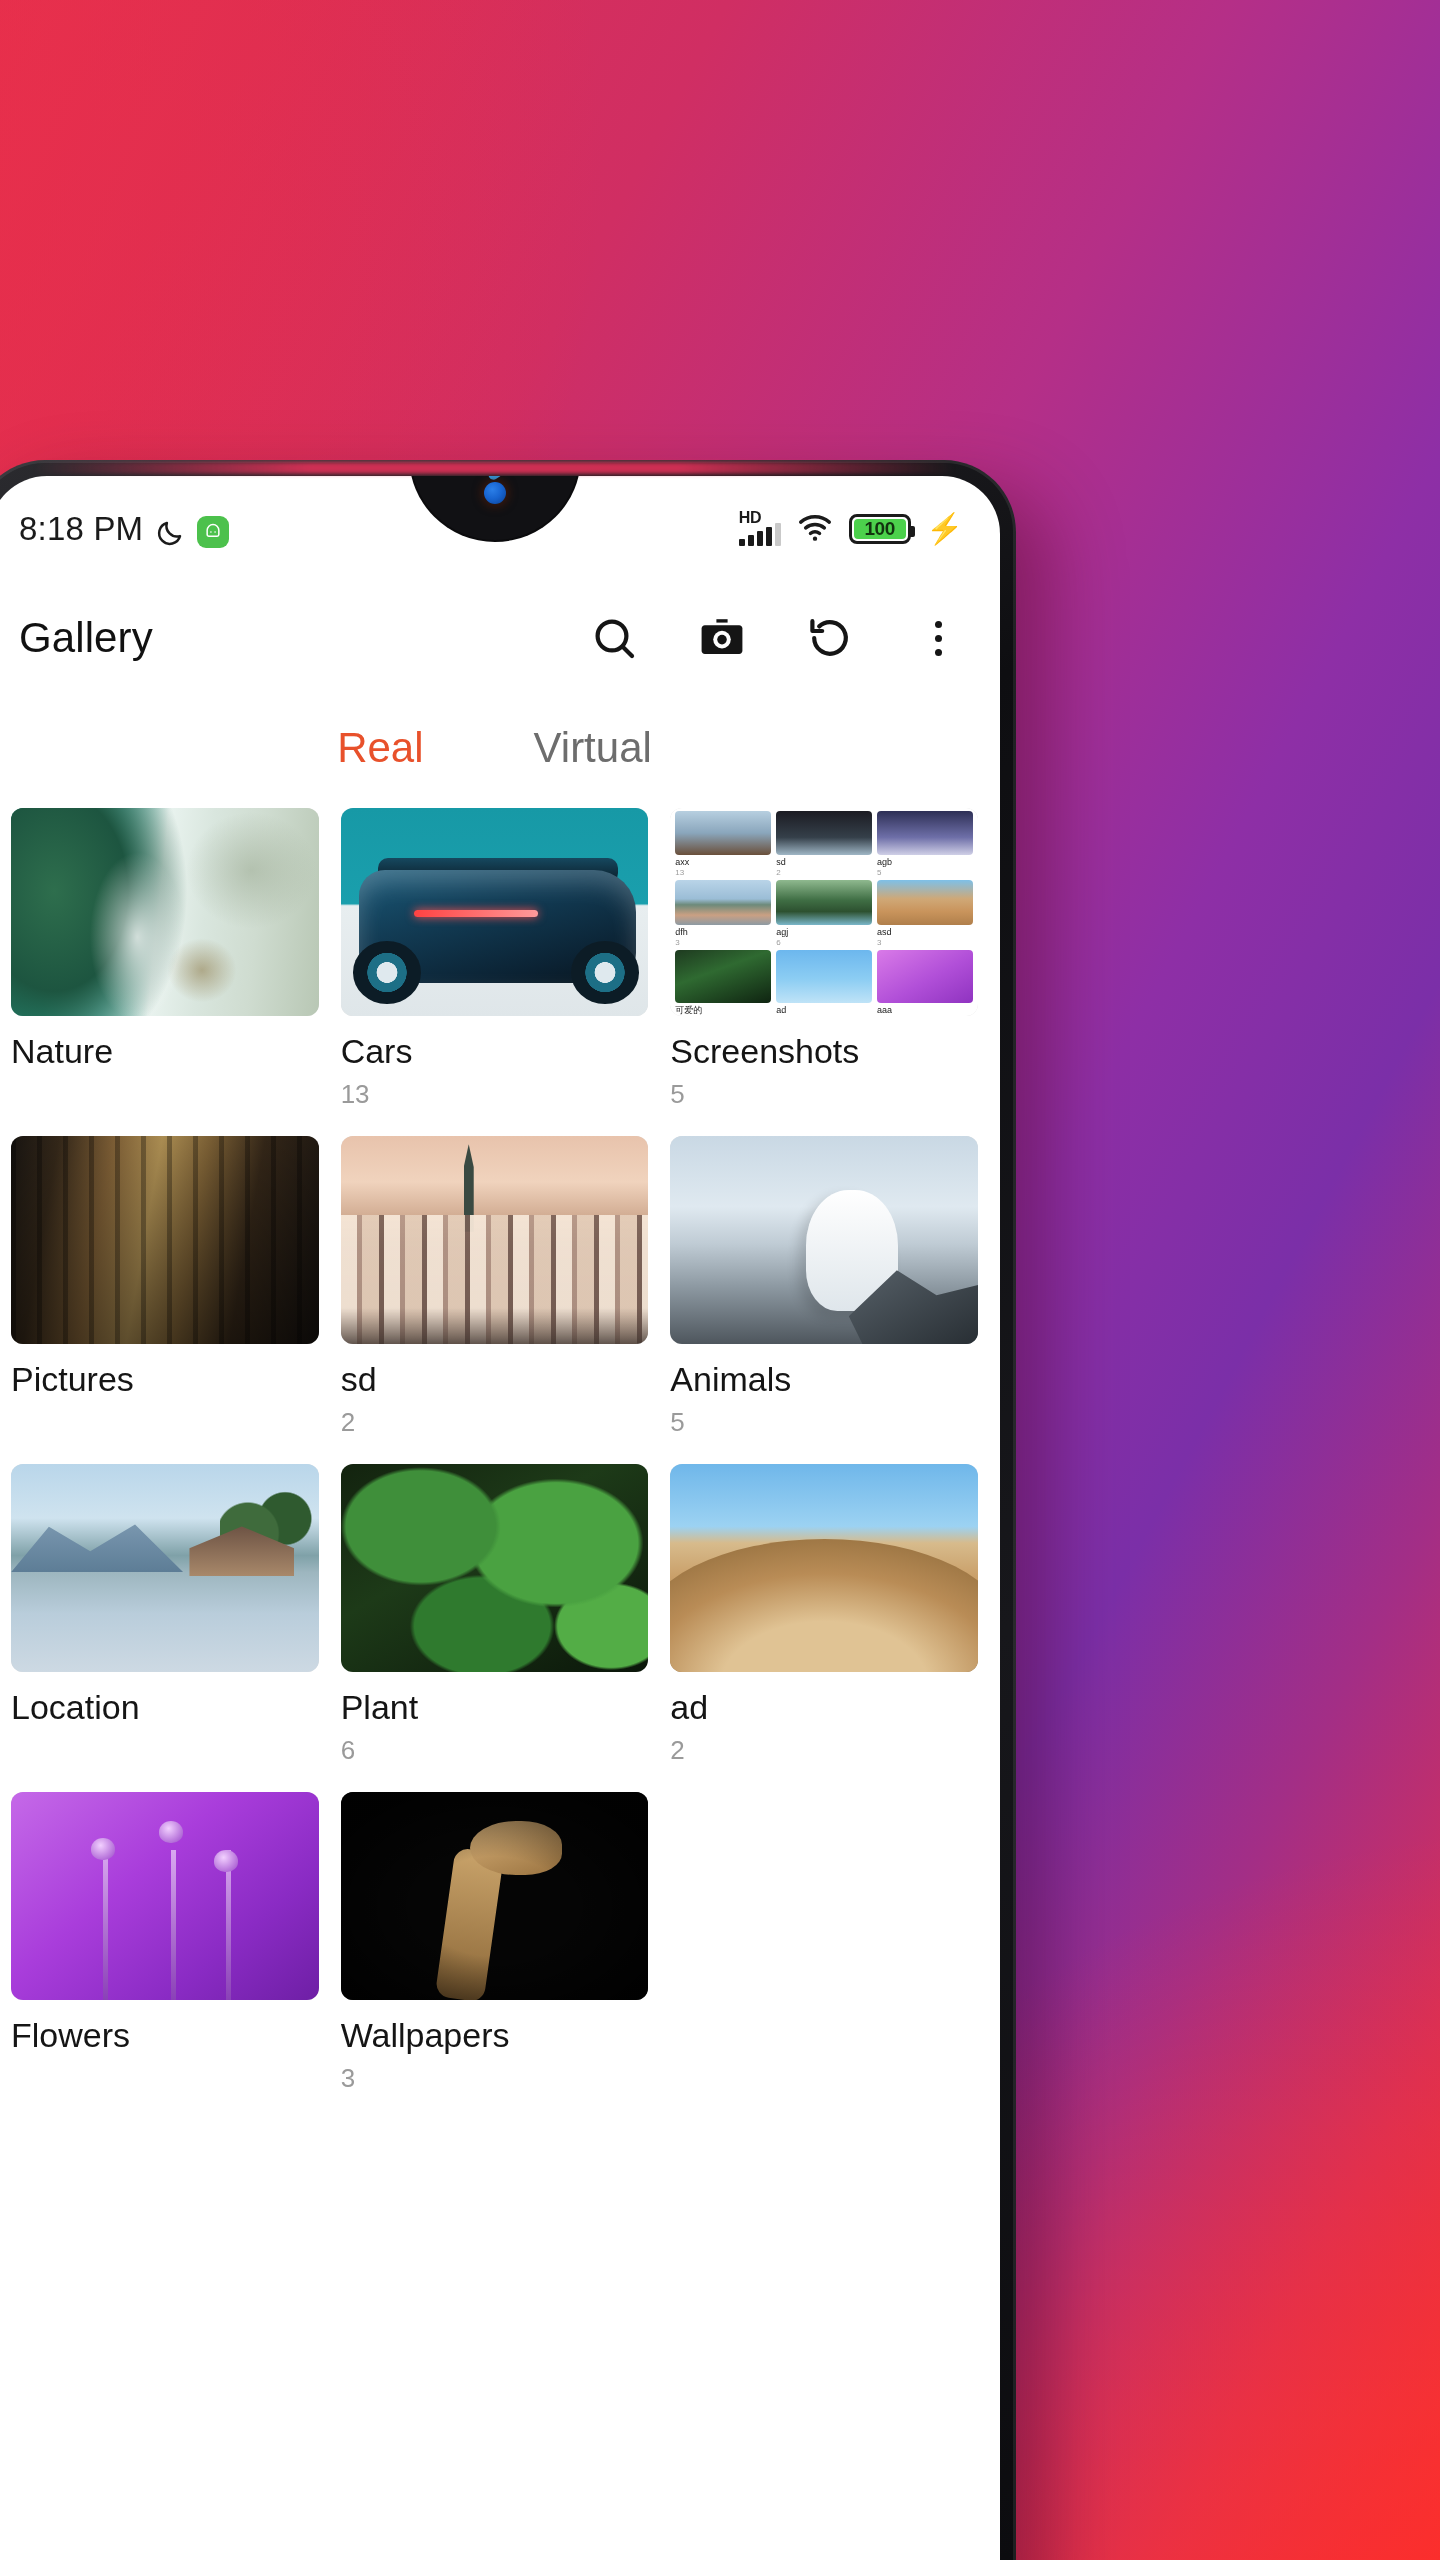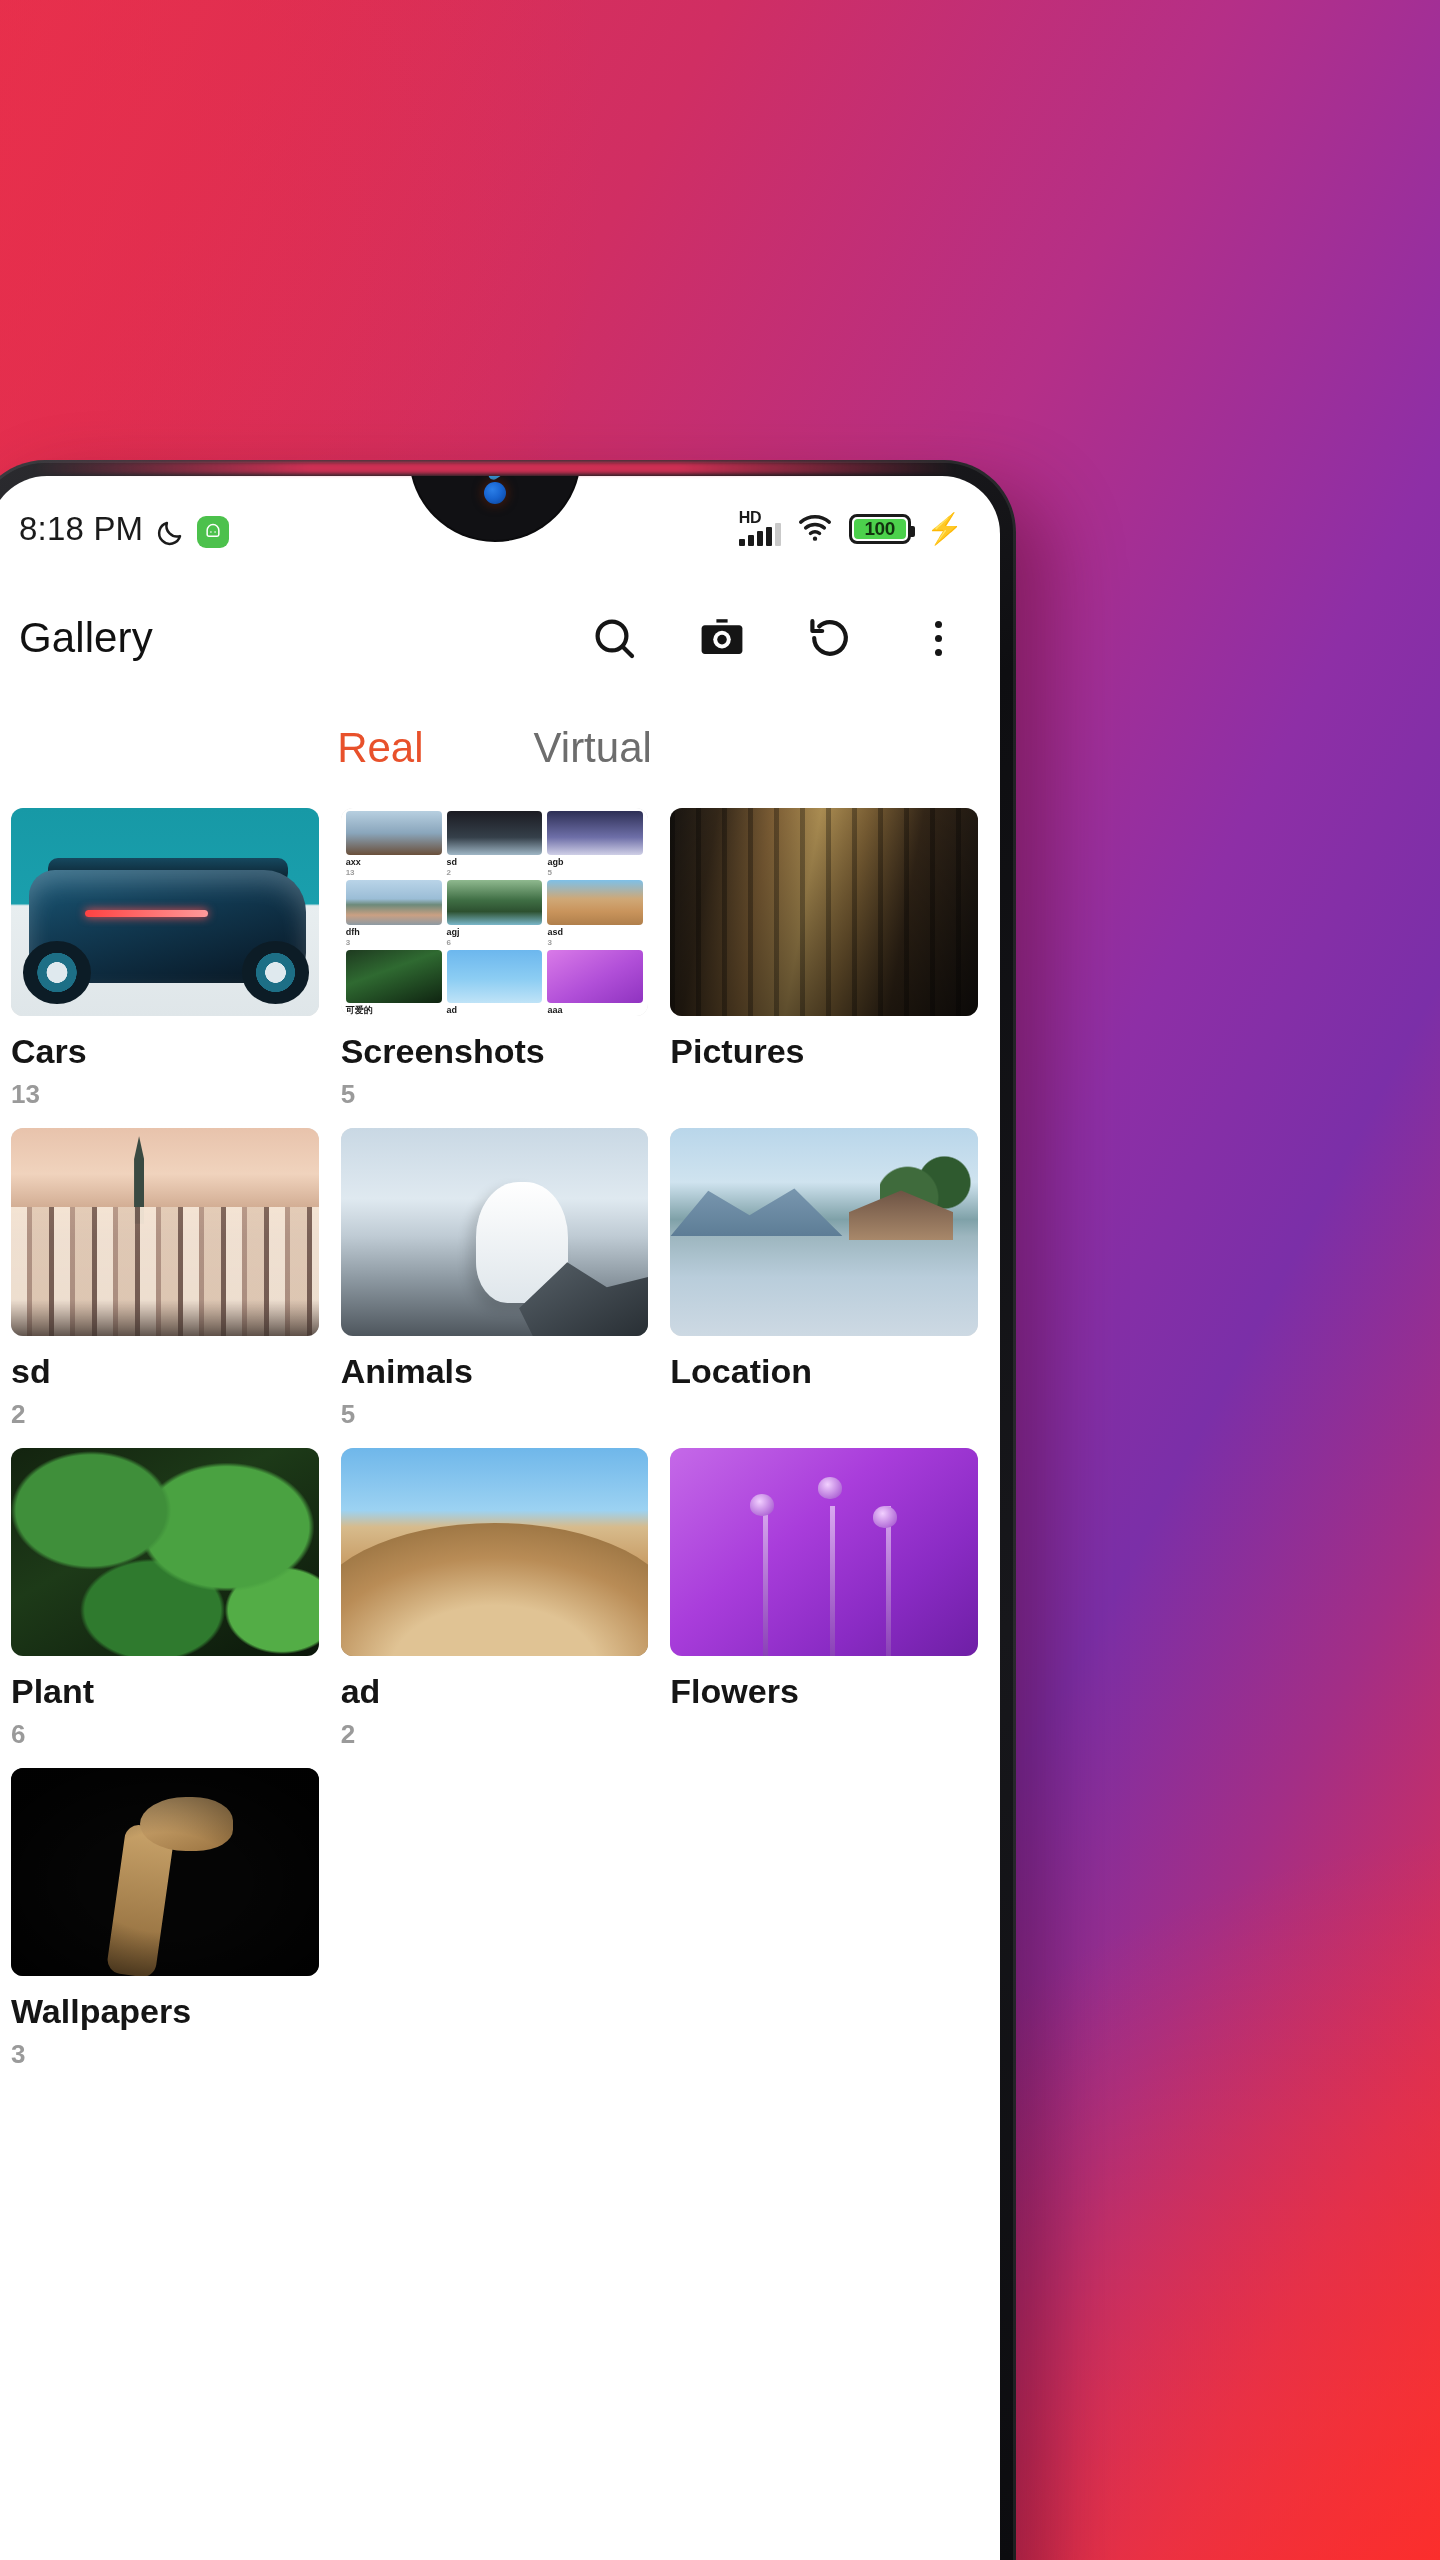--- a/index.html
+++ b/index.html
@@ -195,21 +195,21 @@
 
   
   #grid{
     padding: 6px 22px 0 22px;
     display:grid;
     grid-template-columns: repeat(3, 1fr);
     column-gap: 22px;
     row-gap: 0;
     background:#fff;
   }
-  .album{ padding-bottom: 18px; font-weight: bold; }
+  .album{ padding-bottom: 26px; }
   .thumb{
     width:100%;
     height: 208px;
     border-radius: 12px;
     overflow:hidden;
     position:relative;
     background:#ddd;
   }
   .album-name{
     margin-top: 16px;
@@ -514,20 +514,27 @@
       </div>
 
       <div id="tabs">
         <span class="tab active">Real</span>
         <span class="tab inactive">Virtual</span>
       </div>
 
       <div id="grid-clip">
         <div id="grid">
 
+          <div class="album">
+            <div class="thumb">
+                <div class="art art-nature"></div>
+              </div>
+            <div class="album-name">Nature</div>
+            <div class="album-count"></div>
+          </div>
 
           <div class="album">
             <div class="thumb">
               <div class="art art-cars">
                 <span class="wing"></span>
                   <span class="body"></span>
                 <span class="light"></span>
                   <span class="wheel l"></span>
                   <span class="wheel r"></span>
               </div>

